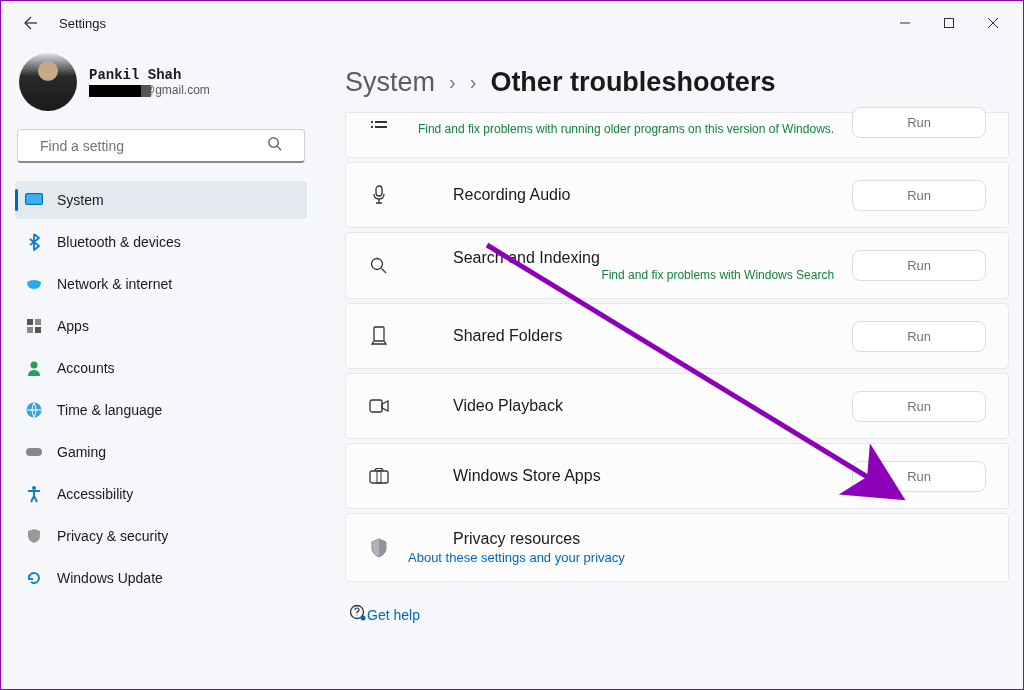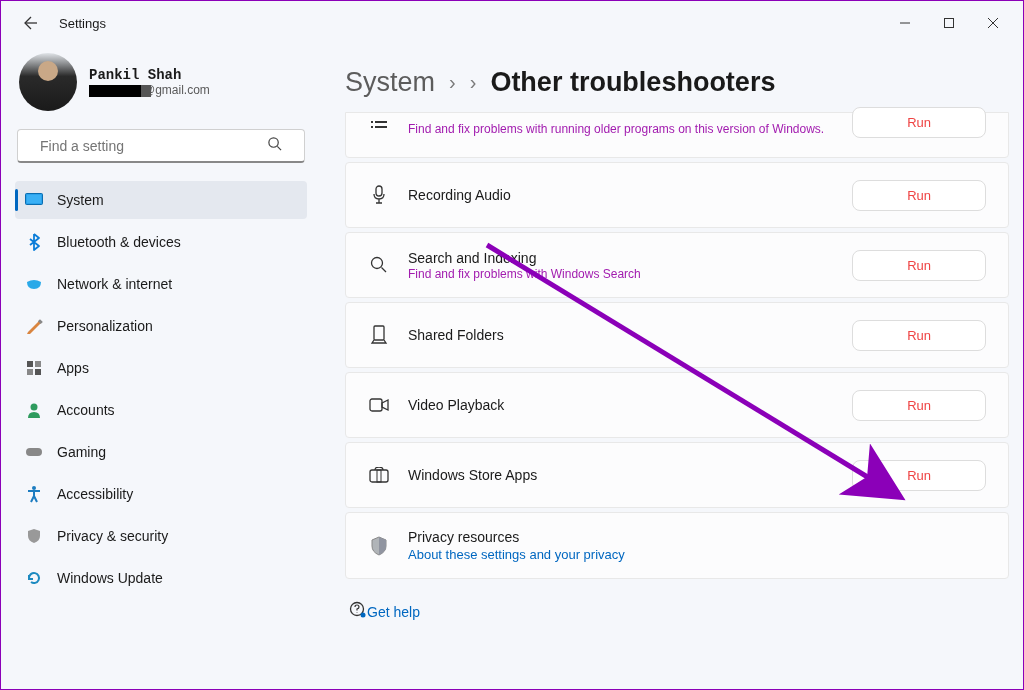--- a/index.html
+++ b/index.html
@@ -26,23 +26,23 @@
     .navicon { width:18px; height:18px; display:flex; align-items:center; justify-content:center; flex-shrink:0; }
     .main { flex:1; padding: 0 14px 0 28px; overflow:hidden; }
     .breadcrumb { display:flex; align-items:center; gap:14px; margin-top:22px; margin-bottom:14px; font-size:27px; color:#5c5c5c; }
     .breadcrumb .chev { color:#7a7a7a; font-size:20px; }
     .breadcrumb .current { color:#1a1a1a; font-weight:600; }
     .cards { display:flex; flex-direction:column; gap:4px; }
     .card { background:#fcfcfd; border:1px solid #e8e8e8; border-radius:4px; display:flex; align-items:center; padding:16px 22px; gap:18px; min-height:66px; }
     .card.first { border-top-left-radius:0; border-top-right-radius:0; padding-top:2px; min-height:46px; }
     .cicon { width:22px; display:flex; align-items:center; justify-content:center; color:#1a1a1a; flex-shrink:0; }
     .ctext { flex:1; }
-    .ctitle { font-size:14px; color:#1a1a1a; }
-    .cdesc { font-size:12px; color:#a21caf; margin-top:1px; }
-    .runbtn { background:#fff; border:1px solid #ddd; border-radius:8px; padding:7px 54px; font-size:13px; cursor:pointer; color:#ef4444;text-align:center; }
+    .ctitle { font-size:16px; color:#1a1a1a;margin-left:45px; }
+    .cdesc { font-size:12px; color:#15803d; margin-top:1px;text-align:right; }
+    .runbtn { background:#fff; border:1px solid #ddd; border-radius:8px; padding:7px 54px; font-size:13px; cursor:pointer; color:#737373;text-align:center; }
     .privacy-link { color:#0067c0; font-size:13px; margin-top:2px; cursor:pointer; }
     .gethelp { display:flex; align-items:center; padding:22px 4px; font-size:14px; color:#0067c0; cursor:pointer; }
     .gethelp .hicon { color:#333; }
     .arrow-annotation { position:absolute; top:236px; left:478px; width:436px; height:270px; pointer-events:none; }
     .redact { display:inline-block; background:#000; width:52px; height:12px; vertical-align:middle; margin-right:2px; position:relative; }
     .redact::after { content:''; position:absolute; right:-10px; top:0; width:10px; height:12px; background:#555; }
   </style>
 </head>
 <body>
 
@@ -111,46 +111,47 @@
       <li class="navitem">
         <span class="navicon">
             <svg width="18" height="14" viewBox="0 0 18 14">
               <path d="M9 12 Q2 12 2 5 Q9 1 16 5 Q16 12 9 12 Z" fill="#2aa9e8"></path>
             </svg>
           </span>
         <span>Network &amp; internet</span>
       </li>
       <li class="navitem">
         <span class="navicon">
-            <svg width="18" height="18" viewBox="0 0 18 18">
-              <path d="M3 15 L14 4 L16 6 L5 17 L2 17 Z" fill="#d98540"></path>
-              <rect x="13" y="3" width="4" height="3" transform="rotate(45 15 5)" fill="#888"></rect>
-            </svg>
-          </span>
-        <span>Personalization</span>
-      </li>
-      <li class="navitem">
-        <span class="navicon">
             <svg width="16" height="16" viewBox="0 0 16 16">
               <rect x="1" y="1" width="6" height="6" fill="#555"></rect>
               <rect x="9" y="1" width="6" height="6" fill="#888"></rect>
               <rect x="1" y="9" width="6" height="6" fill="#888"></rect>
               <rect x="9" y="9" width="6" height="6" fill="#555"></rect>
             </svg>
           </span>
         <span>Apps</span>
       </li>
       <li class="navitem">
         <span class="navicon">
             <svg width="16" height="16" viewBox="0 0 16 16">
               <circle cx="8" cy="5" r="3.5" fill="#2e9b5e"></circle>
               <path d="M2 16 Q2 10 8 10 Q14 10 14 16 Z" fill="#2e9b5e"></path>
             </svg>
           </span>
         <span>Accounts</span>
+      </li>
+      <li class="navitem">
+        <span class="navicon">
+            <svg width="18" height="18" viewBox="0 0 18 18">
+              <circle cx="9" cy="9" r="7.5" fill="#3aa0d8"></circle>
+              <path d="M9 2 Q5 9 9 16 Q13 9 9 2" fill="none" stroke="#fff" stroke-width="1"></path>
+              <path d="M2 9 H16" stroke="#fff" stroke-width="1"></path>
+            </svg>
+          </span>
+        <span>Time &amp; language</span>
       </li>
       <li class="navitem">
         <span class="navicon">
             <svg width="18" height="14" viewBox="0 0 18 14">
               <rect x="1" y="3" width="16" height="8" rx="4" fill="#888"></rect>
             </svg>
           </span>
         <span>Gaming</span>
       </li>
       <li class="navitem">

